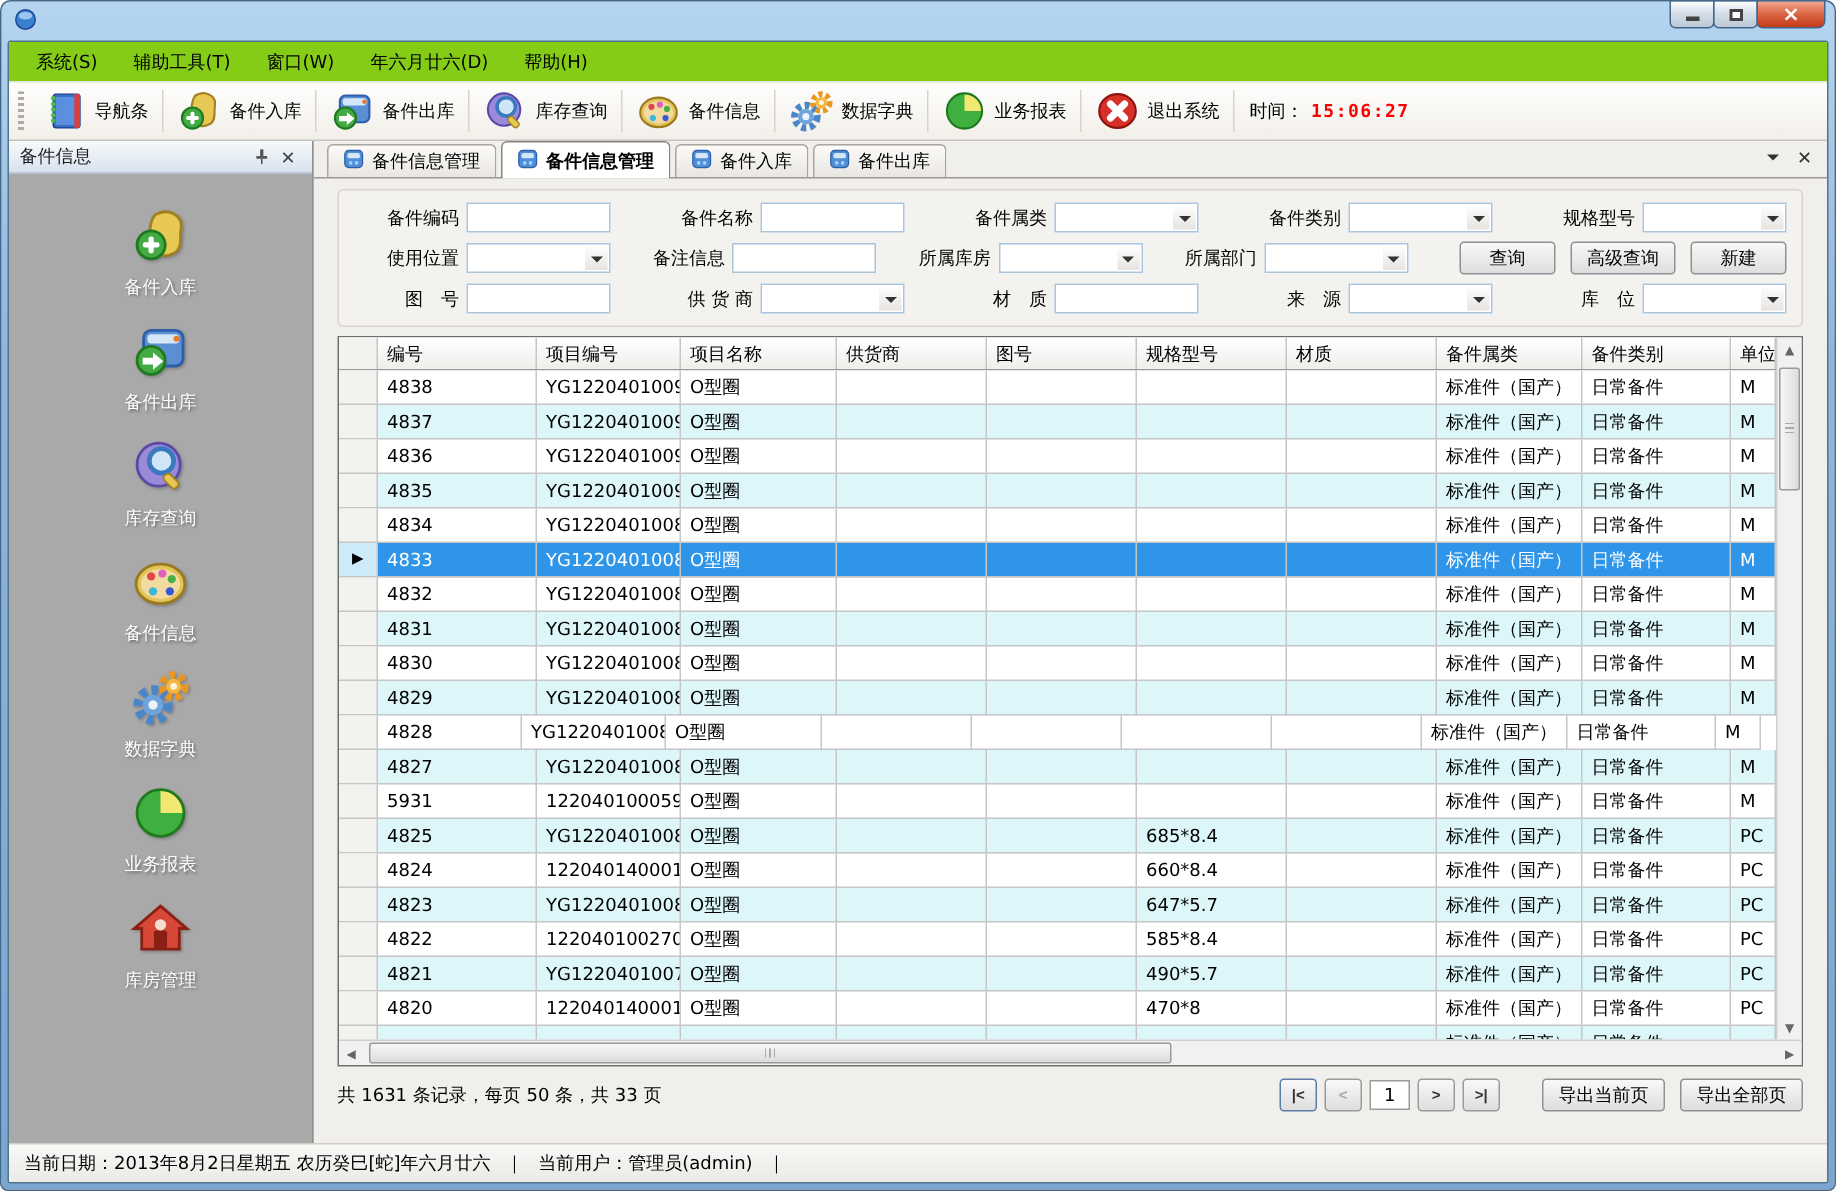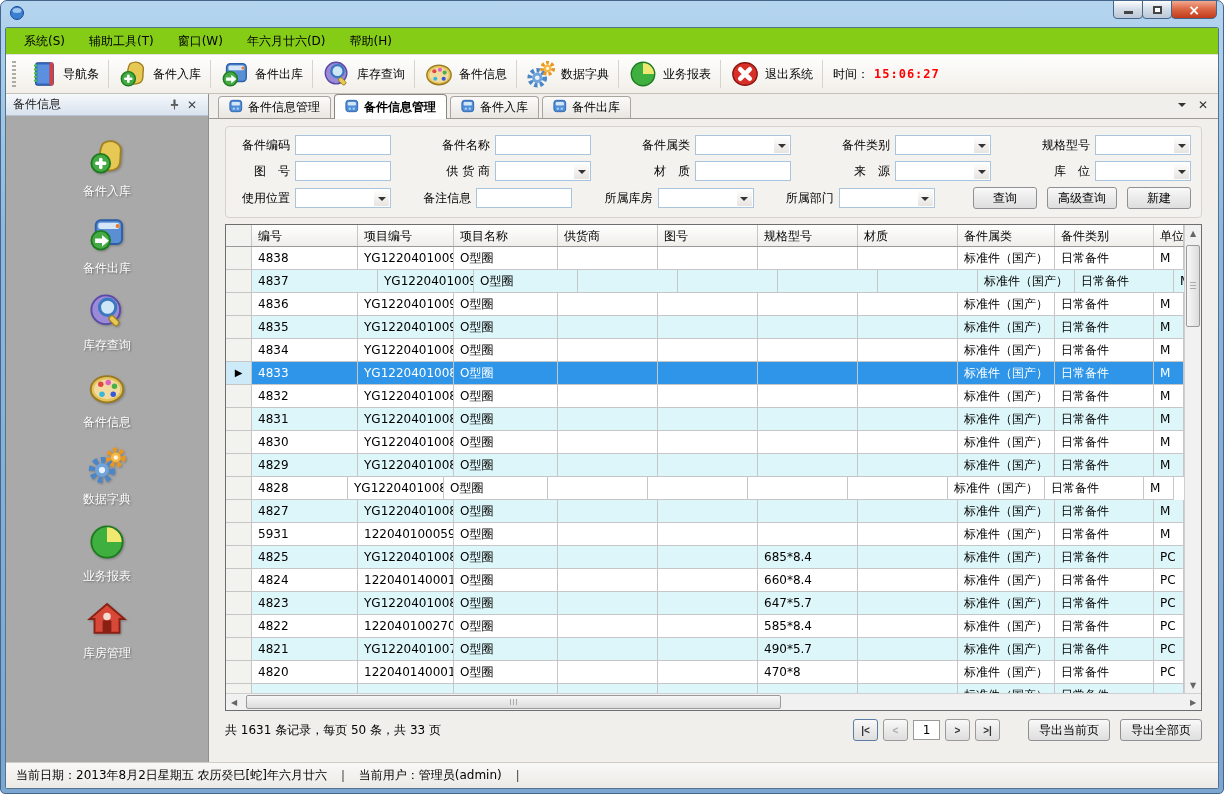--- a/index.html
+++ b/index.html
@@ -37,21 +37,21 @@
 .sb-label{color:#fff;text-shadow:1px 1px 2px rgba(0,0,0,.4);}
 .main{flex:1;display:flex;flex-direction:column;overflow:hidden;}
 .tabbar{height:25px;flex:none;display:flex;align-items:flex-end;padding-left:9px;border-bottom:1px solid #9c9892;position:relative;}
 .tab{display:flex;align-items:center;gap:5px;height:22px;padding:0 10px;border:1px solid #a8a49e;border-bottom:none;border-radius:4px 4px 0 0;background:linear-gradient(#fcfbfa,#e9e6e1);margin-right:3px;cursor:default;white-space:nowrap;}
 .tab.active{background:#fff;height:25px;margin-bottom:-1px;font-weight:bold;border-color:#89857f;}
 .tab svg{width:14px;height:14px;}
 .tab-overflow{position:absolute;right:10px;top:4px;display:flex;gap:12px;color:#333;align-items:center;}
 .tab-ov-arrow{width:0;height:0;border:4px solid transparent;border-top-color:#333;margin-top:4px;cursor:default;}
 .tab-ov-close{font-size:12px;cursor:default;}
 .search-panel{margin:7px 14px 4px 16px;width:977px;background:#f4f2ee;border:1px solid #d7d3cc;border-radius:4px;padding:8px 10px;display:flex;flex-direction:column;gap:6px;flex:none;}
-.s-row{display:flex;align-items:center;justify-content:space-between;}
+.s-row{display:flex;align-items:center;justify-content:space-between;margin-left:16px;}
 .s-field{display:flex;align-items:center;}
 .s-label{width:54px;text-align:right;margin-right:5px;white-space:nowrap;}
 .txt{width:96px;height:20px;background:#fff;border:1px solid #a9c4dd;padding:0 3px;font:inherit;}
 .combo{width:96px;height:20px;background:#fff;border:1px solid #a9c4dd;position:relative;cursor:default;}
 .combo-arrow{position:absolute;right:1px;top:1px;bottom:1px;width:15px;background:linear-gradient(#fefefe,#e7e4e0);display:flex;align-items:flex-start;justify-content:center;}
 .combo-arrow::after{content:"";border:4px solid transparent;border-top-color:#333;margin-top:7px;}
 .btn{height:22px;min-width:64px;padding:0 10px;background:linear-gradient(#f9f9f9,#ececec 45%,#dedede);border:1px solid #8e9094;border-radius:3px;font:inherit;display:flex;align-items:center;justify-content:center;cursor:default;white-space:nowrap;}
 .s-buttons{display:flex;gap:10px;margin-left:12px;}
 .grid-outer{margin:2px 14px 0 16px;border:1px solid #6e6e6e;background:#fff;width:977px;flex:none;}
 .grid-flex{display:flex;}
@@ -375,48 +375,20 @@
                 </div>
                 <div class="s-field">
                   <span class="s-label">规格型号</span>
                   <div class="combo">
                     <span class="combo-arrow"></span>
                   </div>
                 </div>
               </div>
               <div class="s-row">
                 <div class="s-field">
-                  <span class="s-label">图　号</span>
-                  <input class="txt" style="">
-                </div>
-                <div class="s-field">
-                  <span class="s-label">供 货 商</span>
-                  <div class="combo">
-                    <span class="combo-arrow"></span>
-                  </div>
-                </div>
-                <div class="s-field">
-                  <span class="s-label">材　质</span>
-                  <input class="txt" style="">
-                </div>
-                <div class="s-field">
-                  <span class="s-label">来　源</span>
-                  <div class="combo">
-                    <span class="combo-arrow"></span>
-                  </div>
-                </div>
-                <div class="s-field">
-                  <span class="s-label">库　位</span>
-                  <div class="combo">
-                    <span class="combo-arrow"></span>
-                  </div>
-                </div>
-              </div>
-              <div class="s-row">
-                <div class="s-field">
                   <span class="s-label">使用位置</span>
                   <div class="combo">
                     <span class="combo-arrow"></span>
                   </div>
                 </div>
                 <div class="s-field">
                   <span class="s-label">备注信息</span>
                   <input class="txt" style="">
                 </div>
                 <div class="s-field">
@@ -428,20 +400,48 @@
                 <div class="s-field">
                   <span class="s-label">所属部门</span>
                   <div class="combo">
                     <span class="combo-arrow"></span>
                   </div>
                 </div>
                 <div class="s-buttons">
                   <button class="btn">查询</button>
                   <button class="btn">高级查询</button>
                   <button class="btn">新建</button>
+                </div>
+              </div>
+              <div class="s-row">
+                <div class="s-field">
+                  <span class="s-label">图　号</span>
+                  <input class="txt" style="">
+                </div>
+                <div class="s-field">
+                  <span class="s-label">供 货 商</span>
+                  <div class="combo">
+                    <span class="combo-arrow"></span>
+                  </div>
+                </div>
+                <div class="s-field">
+                  <span class="s-label">材　质</span>
+                  <input class="txt" style="">
+                </div>
+                <div class="s-field">
+                  <span class="s-label">来　源</span>
+                  <div class="combo">
+                    <span class="combo-arrow"></span>
+                  </div>
+                </div>
+                <div class="s-field">
+                  <span class="s-label">库　位</span>
+                  <div class="combo">
+                    <span class="combo-arrow"></span>
+                  </div>
                 </div>
               </div>
             </div>
         </div>
         <div class="grid-outer">
           <div class="grid-flex">
             <div class="grid-viewport">
               <div class="g-row header">
                   <div class="g-cell indicator" style="width:26px"></div>
                   <div class="g-cell" style="width:106px">编号</div>
@@ -464,21 +464,21 @@
                     <div class="g-cell" style="width:100px"></div>
                     <div class="g-cell" style="width:100px"></div>
                     <div class="g-cell" style="width:100px"></div>
                     <div class="g-cell" style="width:100px"></div>
                     <div class="g-cell" style="width:97px">标准件（国产）</div>
                     <div class="g-cell" style="width:99px">日常备件</div>
                     <div class="g-cell" style="width:30px">M</div>
                   </div>
                   <div class="g-row alt">
                     <div class="g-cell indicator" style="width:26px"></div>
-                    <div class="g-cell" style="width:126px">4837</div>
+                    <div class="g-cell" style="width:106px">4837</div>
                     <div class="g-cell" style="width:96px">YG12204010092</div>
                     <div class="g-cell" style="width:104px">O型圈</div>
                     <div class="g-cell" style="width:100px"></div>
                     <div class="g-cell" style="width:100px"></div>
                     <div class="g-cell" style="width:100px"></div>
                     <div class="g-cell" style="width:100px"></div>
                     <div class="g-cell" style="width:97px">标准件（国产）</div>
                     <div class="g-cell" style="width:99px">日常备件</div>
                     <div class="g-cell" style="width:30px">M</div>
                   </div>

